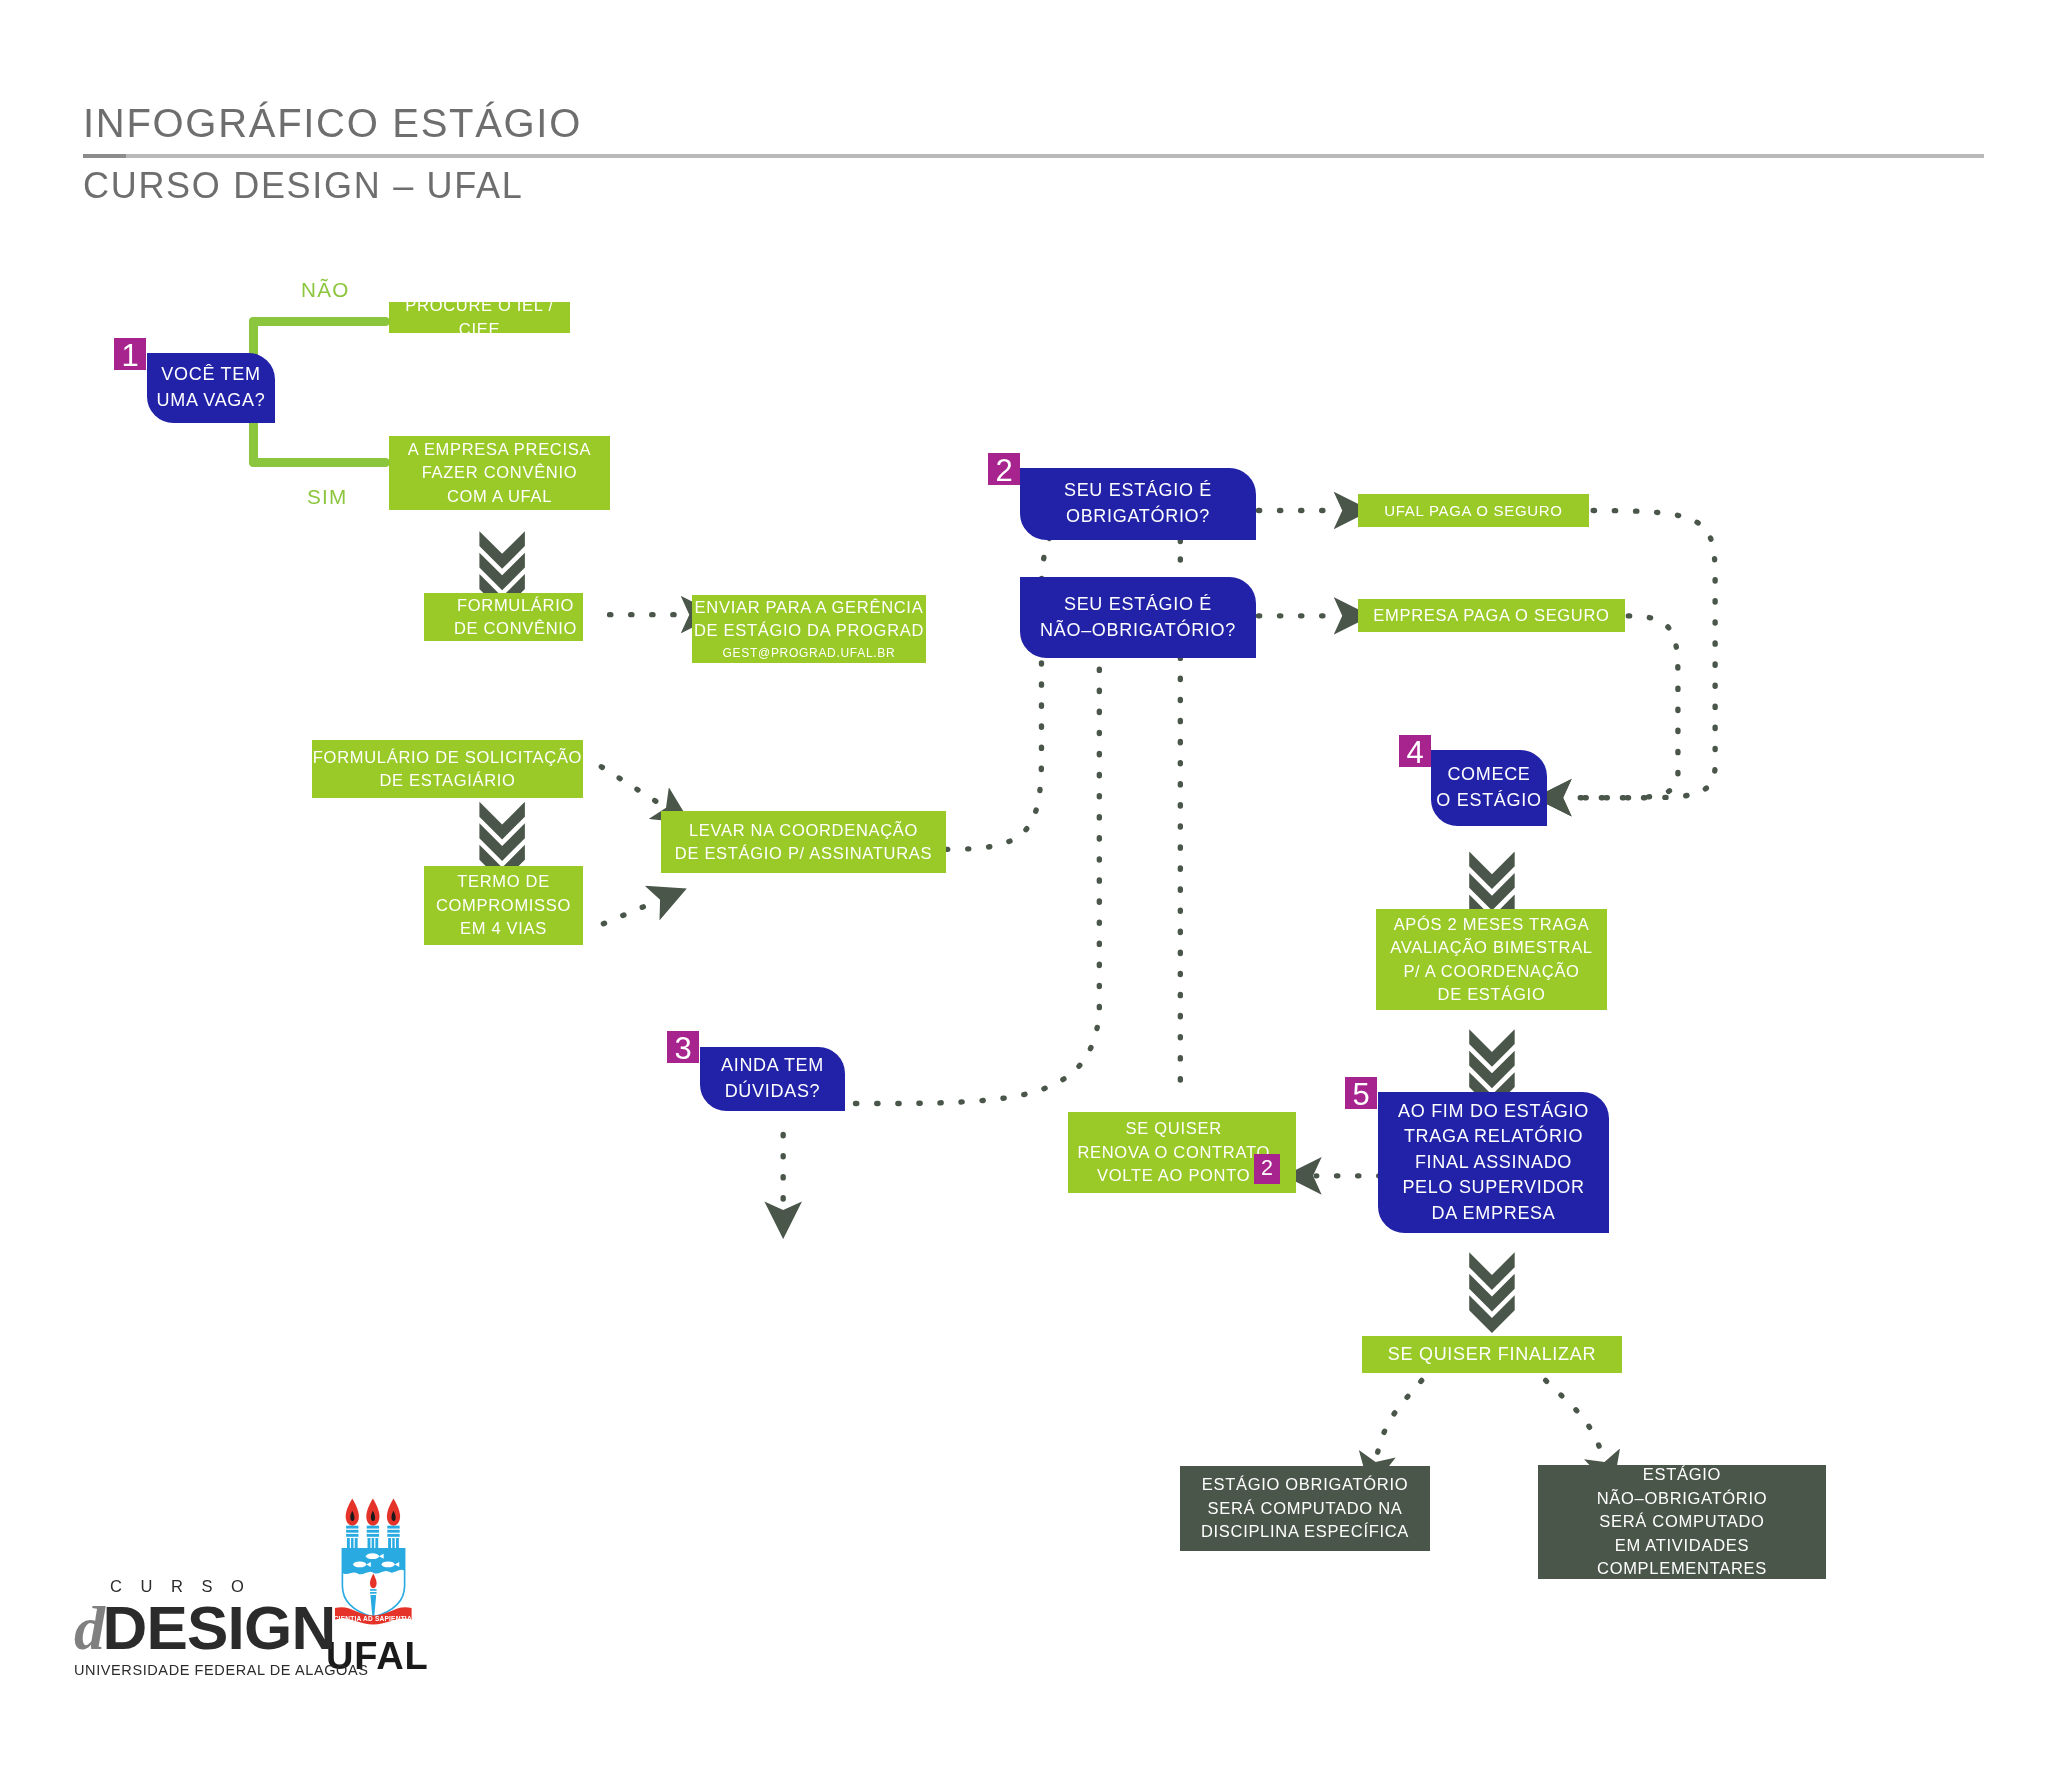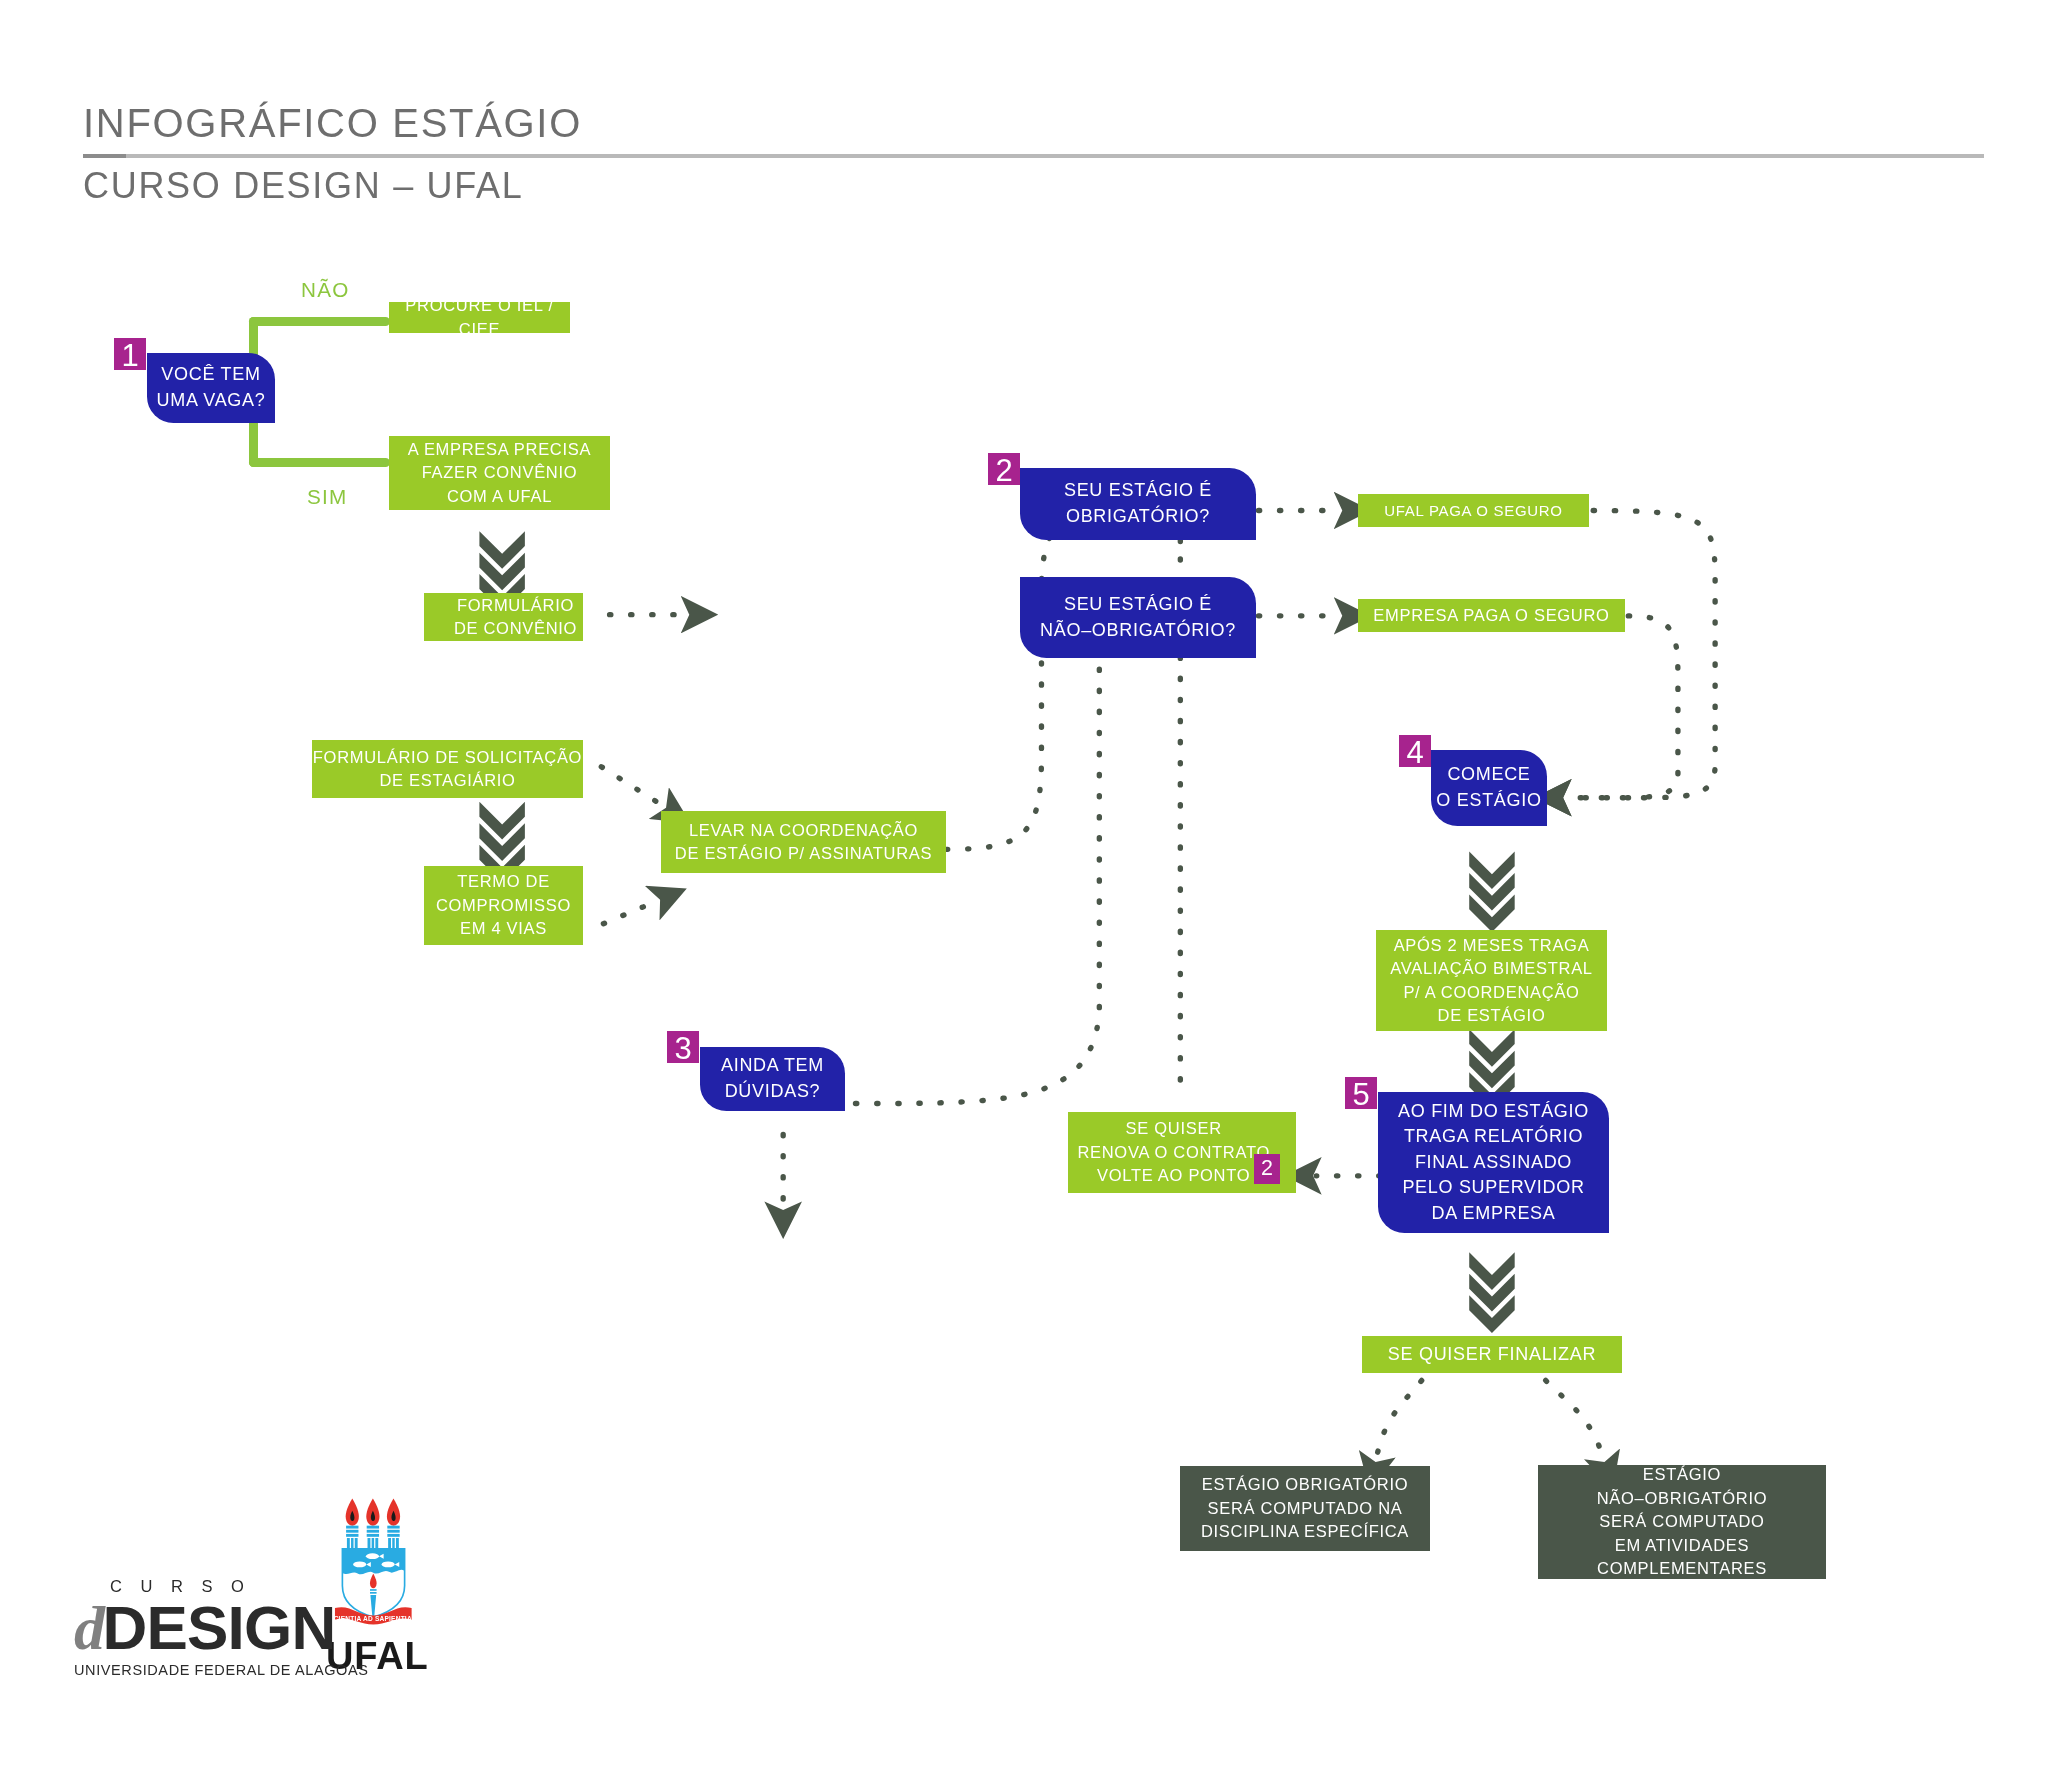--- a/index.html
+++ b/index.html
@@ -191,20 +191,25 @@
     <div class="txt" style="font-size:16.5px;">A EMPRESA PRECISA
 FAZER CONVÊNIO
 COM A UFAL</div>
   </div>
 
   <div class="node green" style="left:424px;top:593px;width:159px;height:48px;padding-left:24px;">
     <div class="txt" style="font-size:16.5px;">FORMULÁRIO
 DE CONVÊNIO</div>
   </div>
 
+  <div class="node green" style="left:692px;top:595px;width:234px;height:68px;flex-direction:column;">
+    <div class="txt" style="font-size:16.5px;">ENVIAR PARA A GERÊNCIA
+DE ESTÁGIO DA PROGRAD</div>
+    <div class="txt" style="font-size:12px;margin-top:2.5px;">GEST@PROGRAD.UFAL.BR</div>
+  </div>
 
   <div class="node green" style="left:312px;top:740px;width:271px;height:58px;">
     <div class="txt" style="font-size:16.5px;">FORMULÁRIO DE SOLICITAÇÃO
 DE ESTAGIÁRIO</div>
   </div>
 
   <div class="node green" style="left:661px;top:811px;width:285px;height:62px;">
     <div class="txt" style="font-size:16.5px;">LEVAR NA COORDENAÇÃO
 DE ESTÁGIO P/ ASSINATURAS</div>
   </div>
@@ -237,21 +242,21 @@
   </div>
 
   <div class="badge" style="left:1399px;top:735px;width:32px;height:32px;">
     <span>4</span>
   </div>
   <div class="node blue" style="left:1431px;top:750px;width:116px;height:76px;">
     <div class="txt" style="font-size:18px;">COMECE
 O ESTÁGIO</div>
   </div>
 
-  <div class="node green" style="left:1376px;top:909px;width:231px;height:101px;margin-top:21px;">
+  <div class="node green" style="left:1376px;top:909px;width:231px;height:101px;">
     <div class="txt" style="font-size:16.5px;">APÓS 2 MESES TRAGA
 AVALIAÇÃO BIMESTRAL
 P/ A COORDENAÇÃO
 DE ESTÁGIO</div>
   </div>
 
   <div class="badge" style="left:667px;top:1031px;width:32px;height:32px;">
     <span>3</span>
   </div>
   <div class="node blue" style="left:700px;top:1047px;width:145px;height:64px;">

